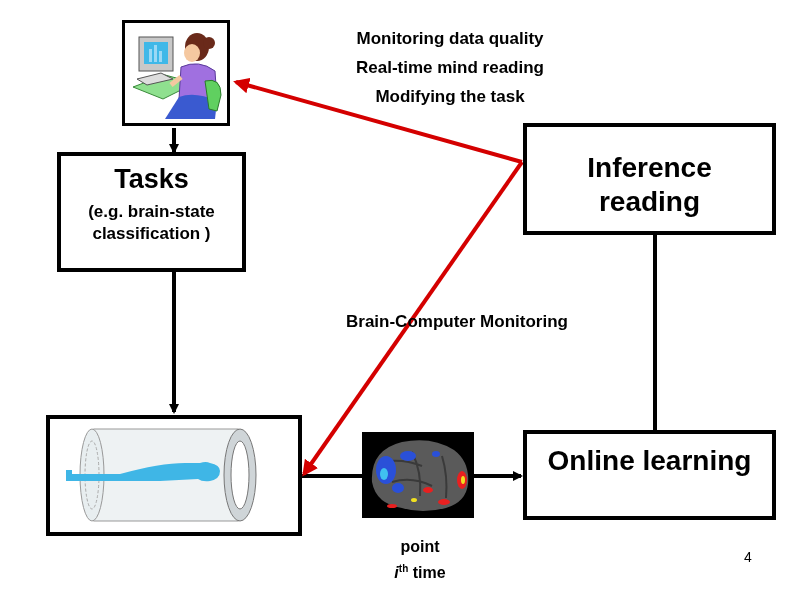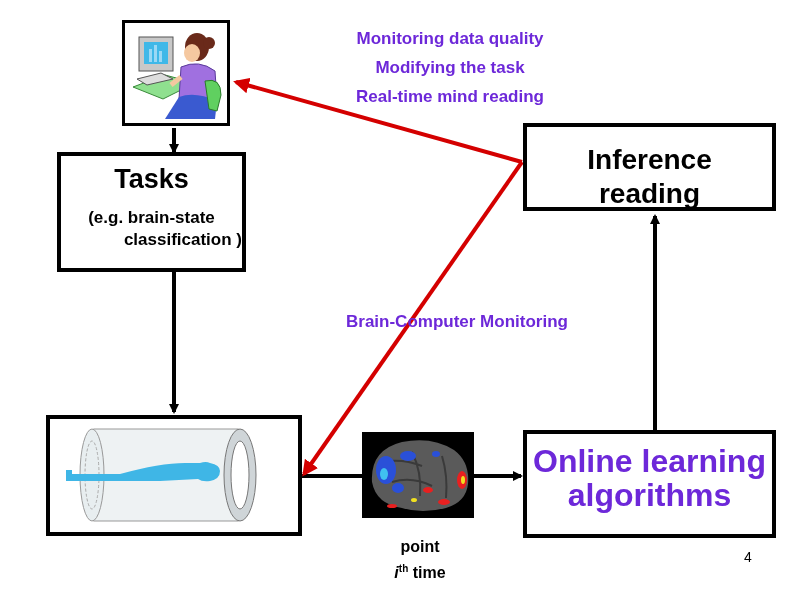--- a/index.html
+++ b/index.html
@@ -1,19 +1,19 @@
 <!DOCTYPE html>
 <html><head>
 <meta charset="utf-8">
 <style>
   html,body{margin:0;padding:0;background:#fff;}
   body{width:800px;height:599px;position:relative;overflow:hidden;font-family:"Liberation Sans",sans-serif;}
   .abs{position:absolute;}
   .box{position:absolute;border:4px solid #000;background:#fff;box-sizing:border-box;}
-  .red{color:#6d28d9;}
+  .red{color:#000000;}
   .b{font-weight:bold;}
   .center{text-align:center;}
   svg.layer{position:absolute;left:0;top:0;}
 </style>
 </head>
 <body>
 
 <svg class="layer" width="800" height="599">
   <defs>
     <marker id="ah" markerWidth="10" markerHeight="10" refX="8" refY="5" orient="auto" markerUnits="userSpaceOnUse">
@@ -52,31 +52,31 @@
     <ellipse cx="67" cy="30" rx="8" ry="9" fill="#f5c8a0"></ellipse>
     <path d="M56,44 Q74,36 90,48 L92,78 Q70,86 54,76 Z" fill="#a070e0" stroke="#5a3a9a"></path>
     <path d="M54,74 Q70,68 92,78 L90,96 L40,96 Z" fill="#3a5ad0"></path>
     <path d="M80,58 Q96,54 96,72 L92,88 L84,86 Z" fill="#60d060" stroke="#2a7a2a"></path>
     <path d="M56,54 L46,62" stroke="#f5c8a0" stroke-width="5"></path>
   </svg>
 </div>
 
 <div class="abs red b center" style="left:300px;top:24px;width:300px;font-size:17px;line-height:29px;">
   <div>Monitoring data quality</div>
+  <div>Real-time mind reading</div>
   <div>Modifying the task</div>
-  <div>Real-time mind reading</div>
 </div>
 
 <div class="box center" style="left:57px;top:152px;width:189px;height:120px;">
   <div class="b" style="font-size:27px;margin-top:8px;">Tasks</div>
-  <div class="b" style="font-size:17px;margin-top:12px;line-height:22px;">(e.g. brain-state</div>
-  <div class="b" style="font-size:17px;line-height:22px;text-align:right;">classification )</div>
+  <div class="b" style="font-size:17px;margin-top:6px;line-height:22px;">(e.g. brain-state</div>
+  <div class="b" style="font-size:17px;line-height:22px;">classification )</div>
 </div>
 
-<div class="box center b" style="left:523px;top:123px;width:253px;height:88px;font-size:28px;line-height:34px;padding-top:16px;">
+<div class="box center b" style="left:523px;top:123px;width:253px;height:112px;font-size:28px;line-height:34px;padding-top:24px;">
   <div>Inference</div>
   <div>reading</div>
 </div>
 
 <div class="abs red b" style="left:346px;top:312px;font-size:17px;">Brain-Computer Monitoring</div>
 
 <div class="box" style="left:46px;top:415px;width:256px;height:121px;">
   <svg width="248" height="113">
     <rect x="42" y="10" width="148" height="92" fill="#eef2f3" stroke="#999" rx="2"></rect>
     <ellipse cx="42" cy="56" rx="12" ry="46" fill="#e8eef0" stroke="#999"></ellipse>
@@ -103,18 +103,17 @@
     <ellipse cx="52" cy="68" rx="3" ry="2" fill="#f0e020"></ellipse>
     <ellipse cx="30" cy="74" rx="5" ry="2" fill="#e82020"></ellipse>
   </svg>
 </div>
 
 <div class="abs b center" style="left:370px;top:536px;width:100px;font-size:16px;line-height:22px;">
   <div>point</div>
   <div><i>i</i><sup style="font-size:10px;">th</sup> <span>time</span></div>
 </div>
 
-<div class="box center b red" style="left:523px;top:430px;width:253px;height:108px;font-size:32px;line-height:34px;padding-top:10px;">
+<div class="box center b red" style="left:523px;top:430px;width:253px;height:90px;font-size:28px;line-height:34px;padding-top:10px;">
   <div>Online learning</div>
-  <div>algorithms</div>
 </div>
 
 <div class="abs" style="left:744px;top:549px;font-size:14px;">4</div>
 
 </body></html>

